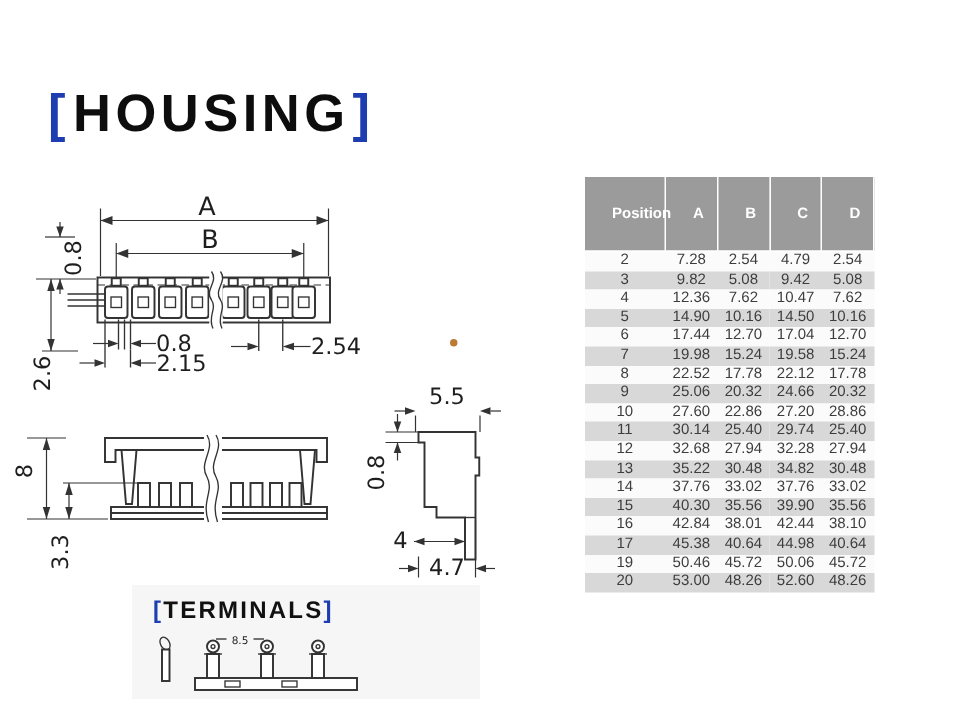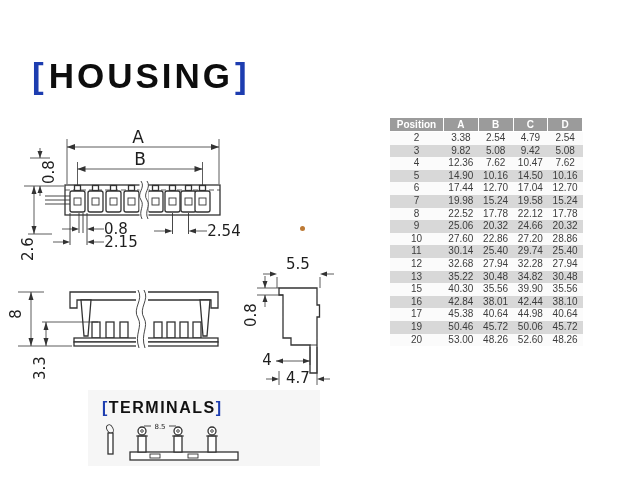--- a/index.html
+++ b/index.html
@@ -19,21 +19,21 @@
   .dash{stroke-dasharray:5,3;}
   .arr {fill:var(--drawing_line,#333);stroke:none;}
   .dtx {font-family:"DejaVu Sans",sans-serif;font-size:15px;fill:#1e1e1e;}
   .dtxb{font-family:"DejaVu Sans",sans-serif;font-size:17px;fill:#1e1e1e;}
   .dts {font-family:"DejaVu Sans",sans-serif;font-size:7px;fill:#1e1e1e;}
 
   
   .dim-table-wrap{position:absolute;left:389px;top:117px;width:194px;}
   table.dim-table{border-collapse:collapse;width:100%;table-layout:fixed;}
   .dim-table th{background:var(--table_header_bg,#9b9b9b);color:#ffffff;
-        font-size:10px;font-weight:bold;height:13px;padding:0;border:1px solid #ffffff;}
+        font-size:10px;font-weight:bold;height:13px;padding:18px;border:1px solid #ffffff;}
   .dim-table td{font-size:10px;color:var(--table_text,#3d3d3d);text-align:center;
         height:12.6px;padding:0;line-height:12.6px;}
   .dim-table tbody tr{background:var(--table_row,#fbfbfb);}
   .dim-table tbody tr:nth-child(even){background:var(--table_stripe,#d8d8d8);}
   .dim-table col.c-pos{width:54px;}
 
   
   .terminals-box{position:absolute;left:88px;top:390px;width:232px;height:76px;
         background:var(--terminals_box_bg,#f6f6f6);}
   .terminals-title{position:absolute;left:14px;top:9px;font-weight:bold;font-size:16px;
@@ -259,21 +259,21 @@
             <th>Position</th>
             <th>A</th>
             <th>B</th>
             <th>C</th>
             <th>D</th>
           </tr>
         </thead>
         <tbody>
           <tr>
             <td>2</td>
-            <td>3.38</td>
+            <td>7.28</td>
             <td>2.54</td>
             <td>4.79</td>
             <td>2.54</td>
           </tr>
           <tr>
             <td>3</td>
             <td>9.82</td>
             <td>5.08</td>
             <td>9.42</td>
             <td>5.08</td>
@@ -340,20 +340,27 @@
             <td>27.94</td>
             <td>32.28</td>
             <td>27.94</td>
           </tr>
           <tr>
             <td>13</td>
             <td>35.22</td>
             <td>30.48</td>
             <td>34.82</td>
             <td>30.48</td>
+          </tr>
+          <tr>
+            <td>14</td>
+            <td>37.76</td>
+            <td>33.02</td>
+            <td>37.76</td>
+            <td>33.02</td>
           </tr>
           <tr>
             <td>15</td>
             <td>40.30</td>
             <td>35.56</td>
             <td>39.90</td>
             <td>35.56</td>
           </tr>
           <tr>
             <td>16</td>

